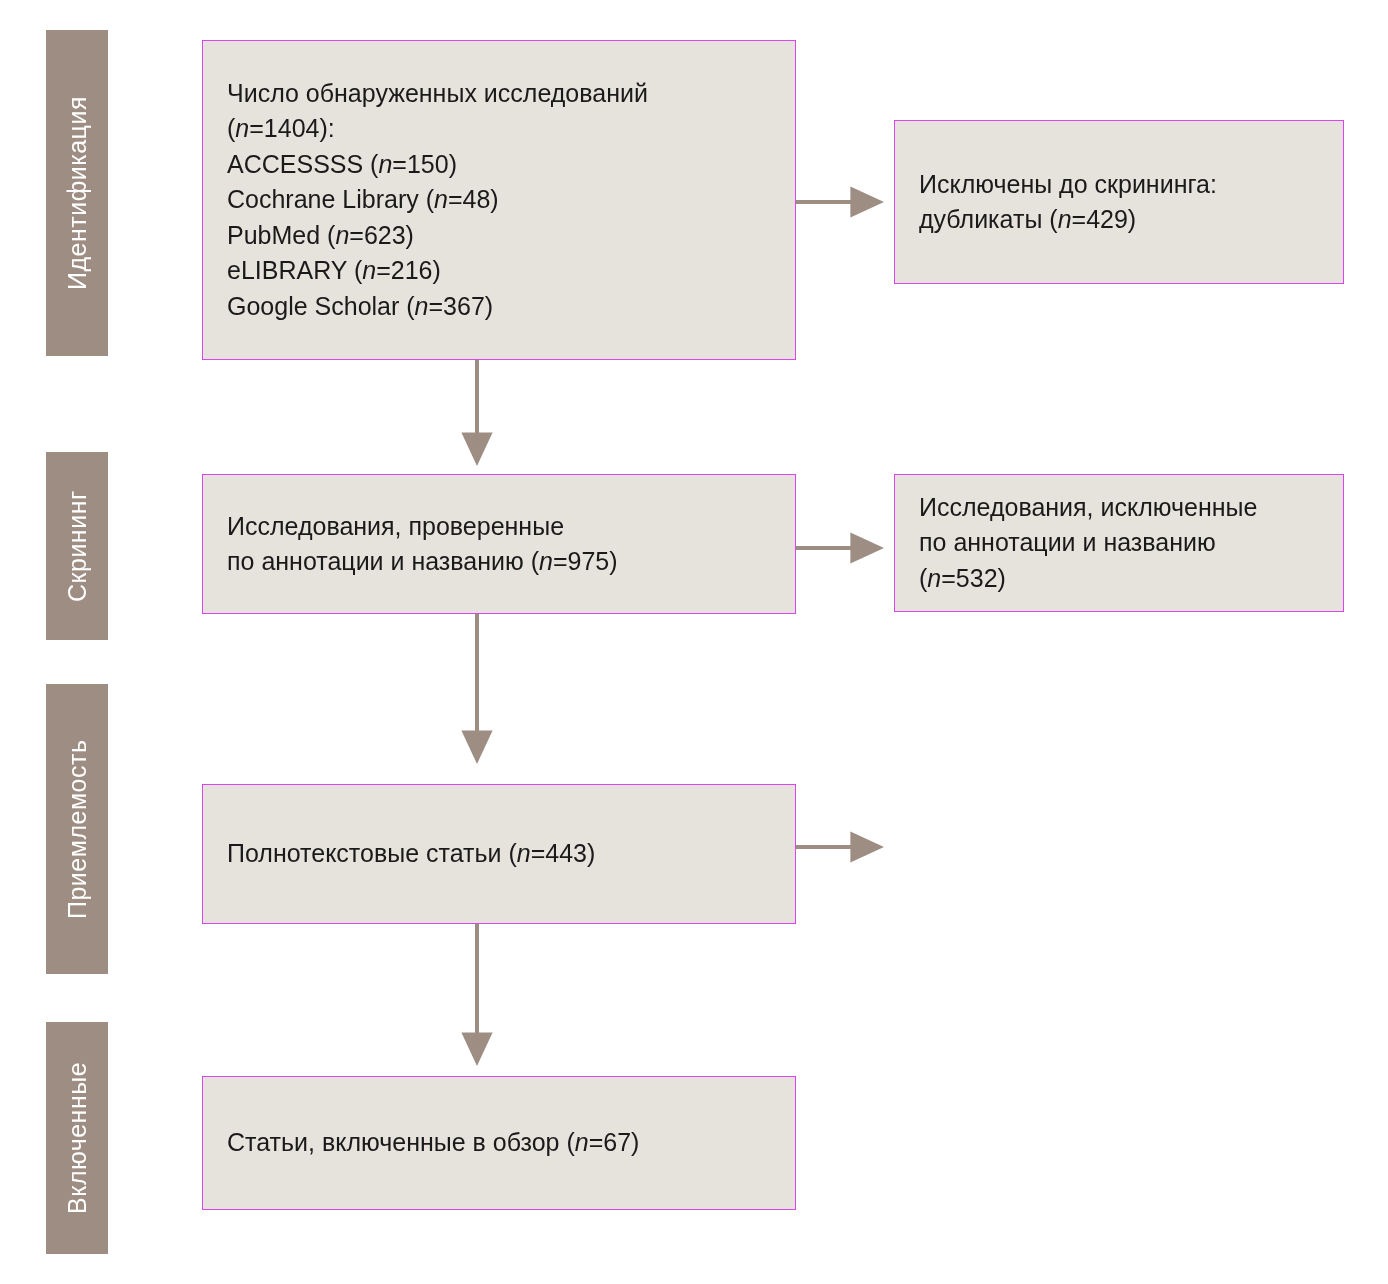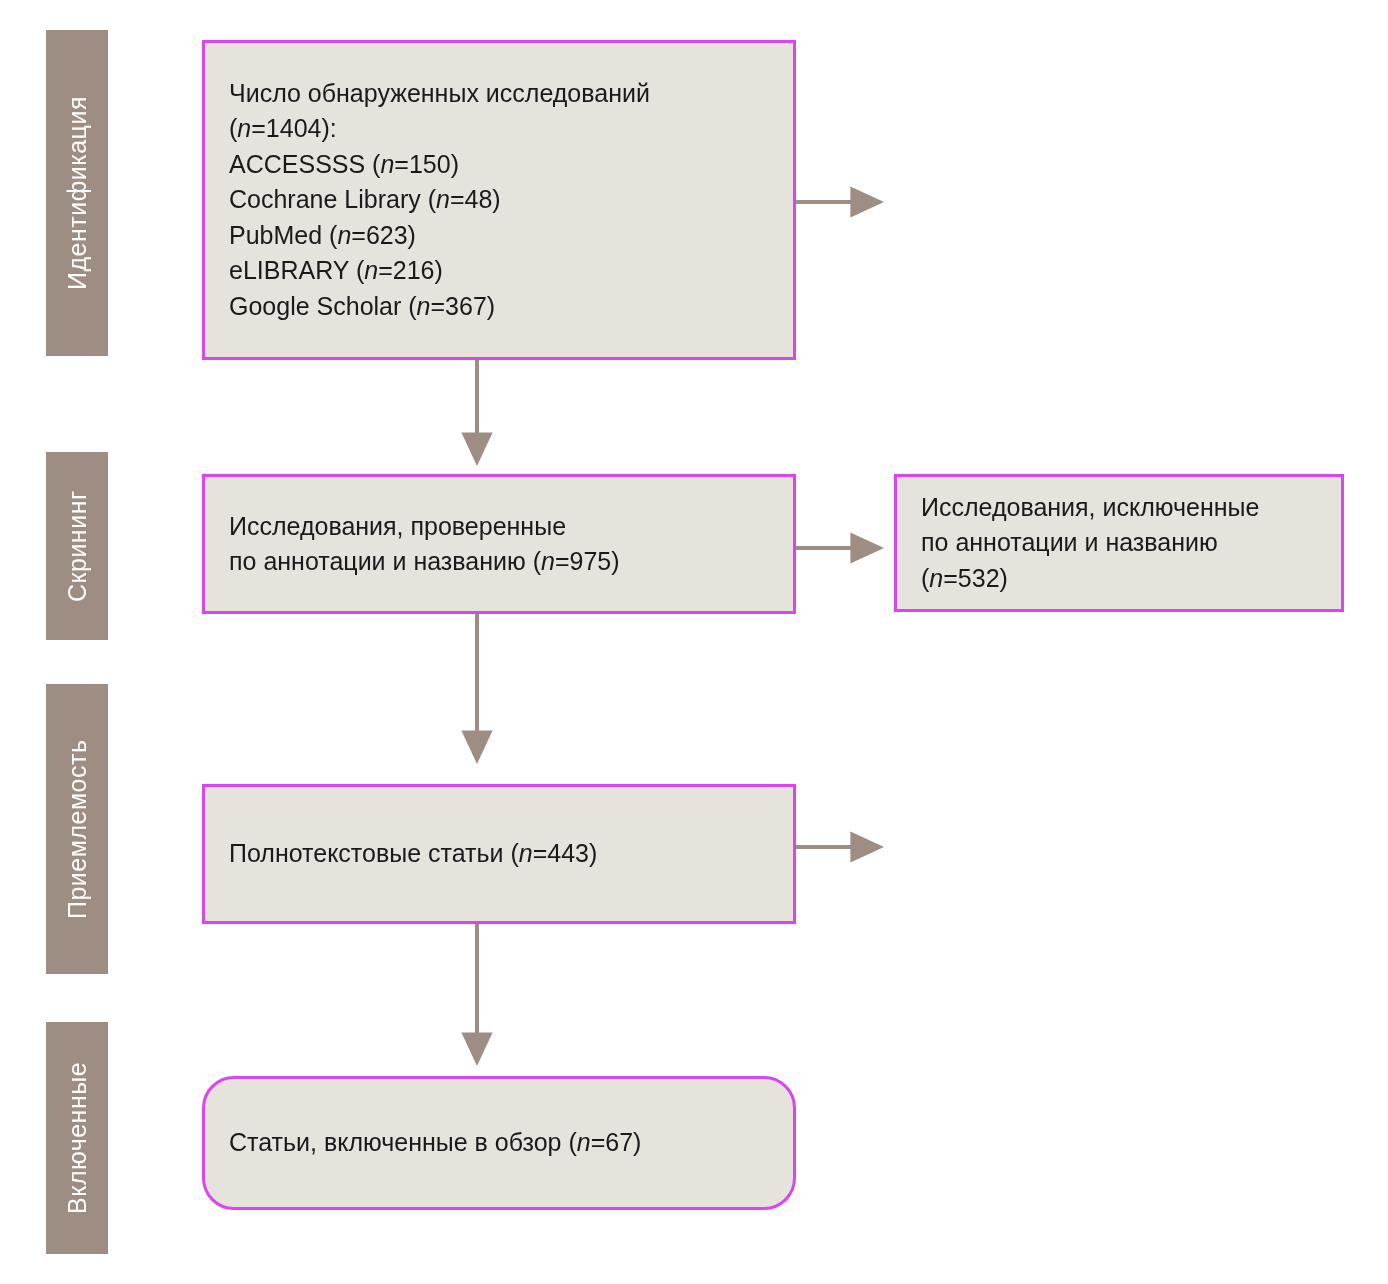--- a/index.html
+++ b/index.html
@@ -28,21 +28,21 @@
     align-items: center;
     justify-content: center;
     writing-mode: vertical-rl;
     transform: rotate(180deg);
     text-align: center;
     box-sizing: border-box;
   }
   .flow-box {
     position: absolute;
     background: #e6e2dc;
-    border: 3px solid #d946ef;
+    border: 1px solid #d946ef;
     box-sizing: border-box;
     display: flex;
     align-items: center;
     padding: 30px 24px;
   }
   .flow-box .txt {
     font-size: 25px;
     line-height: 1.42;
     white-space: pre-line;
   }
@@ -96,31 +96,34 @@
   </div>
 
   <div class="stage-label" style="left:46px; top:1022px; width:62px; height:232px;">
     <span>Включенные</span>
   </div>
 
   <div class="flow-box" style="left:202px; top:40px; width:594px; height:320px;">
     <span class="txt">Число обнаруженных исследований<br>(<em class="ital">n</em>=1404):<br>ACCESSSS (<em class="ital">n</em>=150)<br>Cochrane Library (<em class="ital">n</em>=48)<br>PubMed (<em class="ital">n</em>=623)<br>eLIBRARY (<em class="ital">n</em>=216)<br>Google Scholar (<em class="ital">n</em>=367)</span>
   </div>
 
+  <div class="flow-box" style="left:894px; top:120px; width:450px; height:164px;">
+    <span class="txt">Исключены до скрининга:<br>дубликаты (<em class="ital">n</em>=429)</span>
+  </div>
 
   <div class="flow-box" style="left:202px; top:474px; width:594px; height:140px;">
     <span class="txt">Исследования, проверенные<br>по аннотации и названию (<em class="ital">n</em>=975)</span>
   </div>
 
   <div class="flow-box" style="left:894px; top:474px; width:450px; height:138px;">
     <span class="txt">Исследования, исключенные<br>по аннотации и названию<br>(<em class="ital">n</em>=532)</span>
   </div>
 
   <div class="flow-box" style="left:202px; top:772px; width:594px; height:140px;margin-top:12px;">
     <span class="txt">Полнотекстовые статьи (<em class="ital">n</em>=443)</span>
   </div>
 
 
-  <div class="flow-box" style="left:202px; top:1076px; width:594px; height:134px;border-radius:32px;">
+  <div class="flow-box" style="left:202px; top:1076px; width:594px; height:134px;">
     <span class="txt">Статьи, включенные в обзор (<em class="ital">n</em>=67)</span>
   </div>
 
 </div>
 
 </body></html>

